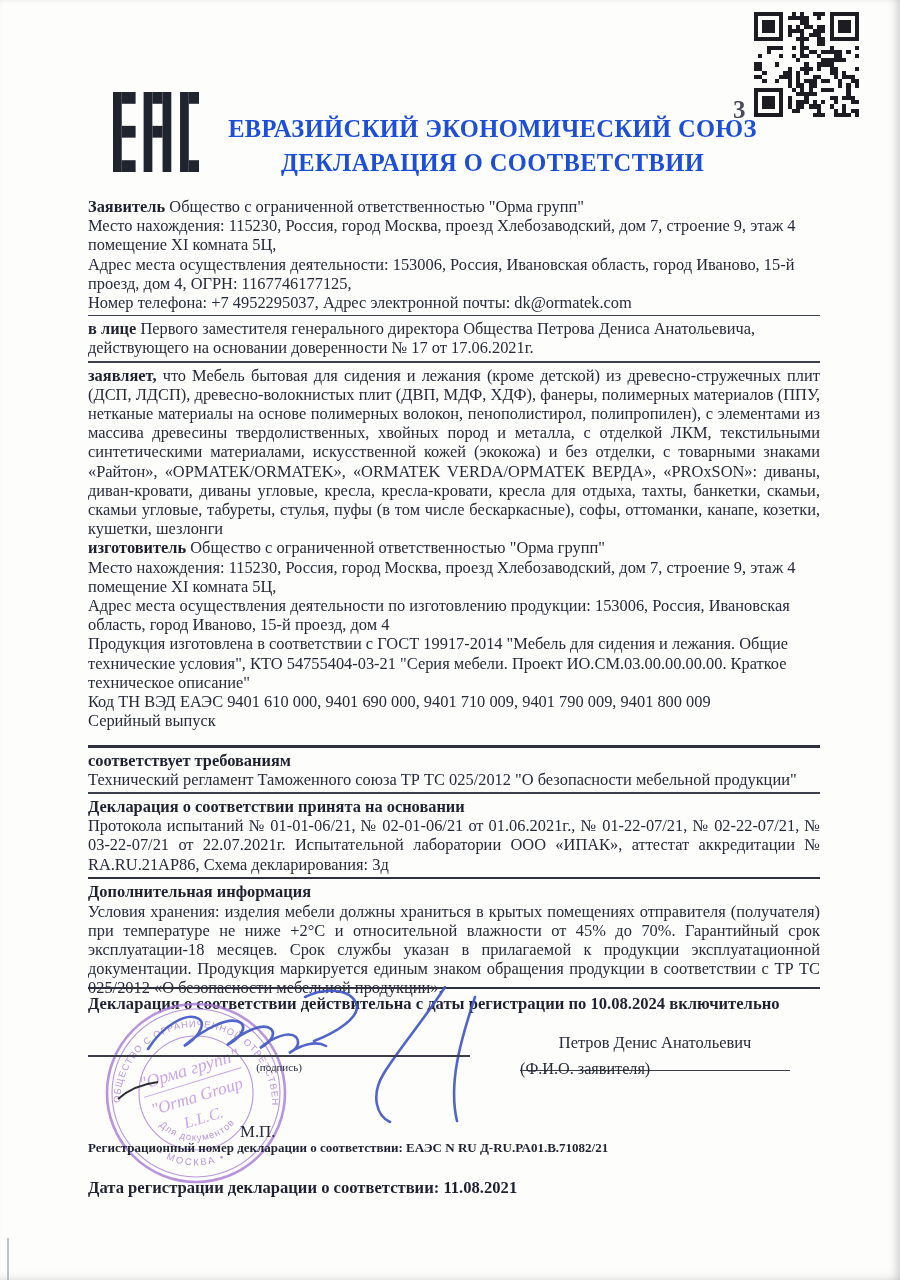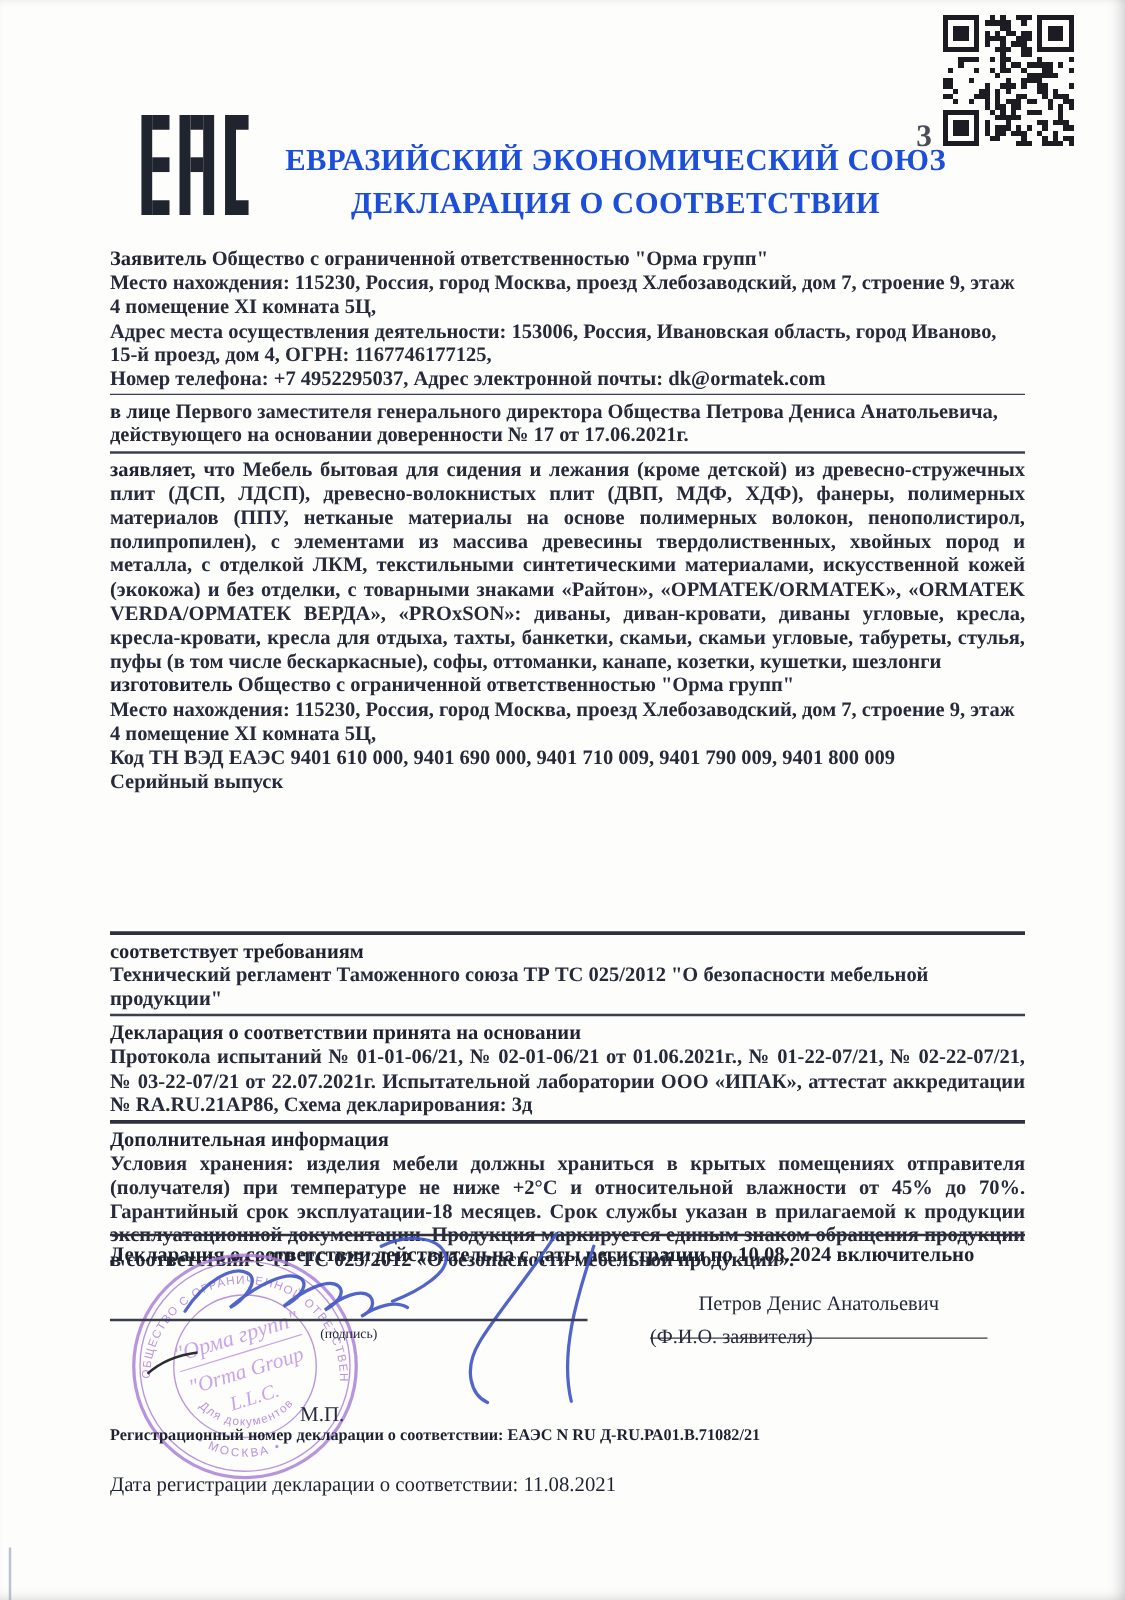--- a/index.html
+++ b/index.html
@@ -25,21 +25,21 @@
     text-align:center;font-weight:bold;font-size:24.5px;line-height:34px;
     color:#1d4ed8;letter-spacing:.4px;
   }
   .qr{position:absolute;left:753px;top:12px;width:107px;height:105px;}
   .stray-glyph{
     position:absolute;left:733px;top:96px;font-size:25px;color:#2a2e3c;
     opacity:.85;font-weight:bold;
   }
   
   .doc-text{font-size:16.4px;line-height:19.2px;}
-  .doc-text p{margin:0;font-weight:bold;}
+  .doc-text p{margin:0;}
   .just{text-align:justify;}
   b{color:#1e2230;}
   .content-top{position:absolute;left:88px;right:80px;top:197px;}
   .content-mid{position:absolute;left:88px;right:80px;top:742px;}
   .rule{border:none;margin:3px 0;background:#3c3f4c;height:1px;}
   .rule.w2{height:2px;}
   .rule.w3{height:2.6px;background:#2e313d;}
   .validity-rule{position:absolute;left:88px;right:80px;top:987px;height:2.4px;background:#2e313d;}
   .validity{
     position:absolute;left:88px;right:80px;top:994px;
@@ -51,21 +51,21 @@
   .mp-label{position:absolute;left:240px;top:1122px;font-size:16.8px;}
   .fio-name{
     position:absolute;left:520px;top:1033px;width:270px;text-align:center;
     font-size:16.4px;border-bottom:1.4px solid #3a3d49;padding-bottom:17px;
   }
   .fio-caption{position:absolute;left:520px;top:1060px;width:270px;text-align:left;font-size:16.2px;}
   .stamp{position:absolute;left:103px;top:1000px;width:186px;height:186px;opacity:.8;}
   .autograph{position:absolute;left:100px;top:975px;width:420px;height:170px;}
   
   .reg-number{position:absolute;left:88px;top:1140px;font-weight:bold;font-size:13px;color:#1e2230;}
-  .reg-date{position:absolute;left:88px;top:1178px;font-weight:normal;font-size:16.6px;color:#1e2230;}
+  .reg-date{position:absolute;left:88px;top:1178px;font-weight:bold;font-size:16.6px;color:#1e2230;}
   .edge-artifact{position:absolute;left:7px;top:1238px;width:2px;height:42px;background:#8793ab;opacity:.55;}
 </style>
 </head>
 <body>
 
 <div class="page">
 
   <div class="eac-logo">
     <svg viewBox="0 0 118 78" width="86" height="80" preserveAspectRatio="none">
       <g fill="#20242f">
@@ -289,20 +289,22 @@
     <p><b>Заявитель</b> <span>Общество с ограниченной ответственностью "Орма групп"</span></p>
     <p>Место нахождения: 115230, Россия, город Москва, проезд Хлебозаводский, дом 7, строение 9, этаж 4 помещение XI комната 5Ц,</p>
     <p>Адрес места осуществления деятельности: 153006, Россия, Ивановская область, город Иваново, 15-й проезд, дом 4, ОГРН: 1167746177125,</p>
     <p>Номер телефона: +7 4952295037, Адрес электронной почты: dk@ormatek.com</p>
     <hr class="rule">
     <p><b>в лице</b> <span>Первого заместителя генерального директора Общества Петрова Дениса Анатольевича, действующего на основании доверенности № 17 от 17.06.2021г.</span></p>
     <hr class="rule w2">
     <p class="just"><b>заявляет,</b> <span>что Мебель бытовая для сидения и лежания (кроме детской) из древесно-стружечных плит (ДСП, ЛДСП), древесно-волокнистых плит (ДВП, МДФ, ХДФ), фанеры, полимерных материалов (ППУ, нетканые материалы на основе полимерных волокон, пенополистирол, полипропилен), с элементами из массива древесины твердолиственных, хвойных пород и металла, с отделкой ЛКМ, текстильными синтетическими материалами, искусственной кожей (экокожа) и без отделки, с товарными знаками «Райтон», «ОРМАТЕК/ORMATEK», «ORMATEK VERDA/ОРМАТЕК ВЕРДА», «PROxSON»: диваны, диван-кровати, диваны угловые, кресла, кресла-кровати, кресла для отдыха, тахты, банкетки, скамьи, скамьи угловые, табуреты, стулья, пуфы (в том числе бескаркасные), софы, оттоманки, канапе, козетки, кушетки, шезлонги</span></p>
     <p><b>изготовитель</b> <span>Общество с ограниченной ответственностью "Орма групп"</span></p>
     <p>Место нахождения: 115230, Россия, город Москва, проезд Хлебозаводский, дом 7, строение 9, этаж 4 помещение XI комната 5Ц,</p>
+    <p>Адрес места осуществления деятельности по изготовлению продукции: 153006, Россия, Ивановская область, город Иваново, 15-й проезд, дом 4</p>
+    <p>Продукция изготовлена в соответствии с ГОСТ 19917-2014 "Мебель для сидения и лежания. Общие технические условия", КТО 54755404-03-21 "Серия мебели. Проект ИО.СМ.03.00.00.00.00. Краткое техническое описание"</p>
     <p>Код ТН ВЭД ЕАЭС  9401 610 000, 9401 690 000, 9401 710 009, 9401 790 009, 9401 800 009</p>
     <p>Серийный выпуск</p>
   </div>
 
   <div class="content-mid doc-text">
     <hr class="rule w3">
     <p><b>соответствует требованиям</b></p>
     <p>Технический регламент Таможенного союза ТР ТС 025/2012 "О безопасности мебельной продукции"</p>
     <hr class="rule w2">
     <p><b>Декларация о соответствии принята на основании</b></p>

